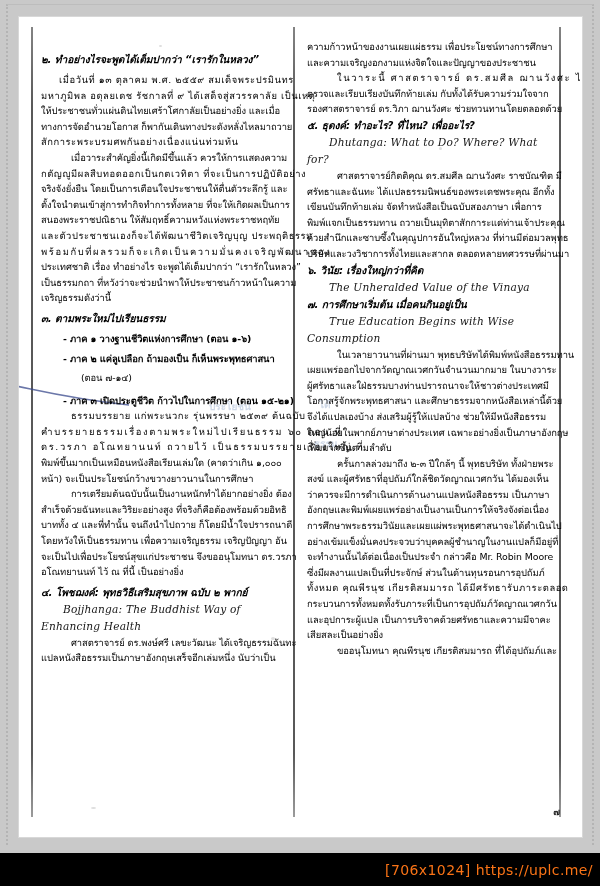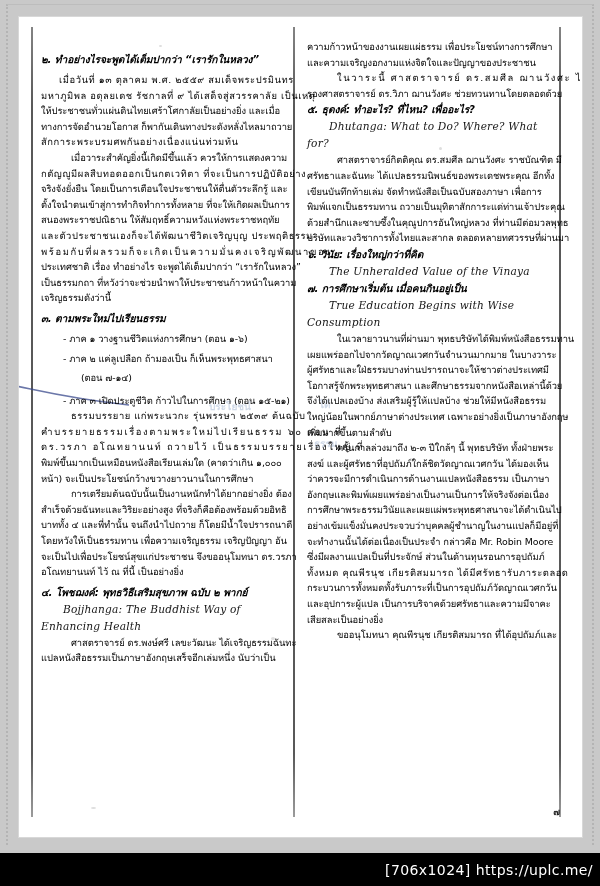--- a/index.html
+++ b/index.html
@@ -103,21 +103,21 @@
   .eng {
     font-family: "DejaVu Serif", serif;
     font-style: italic;
     font-size: 10.6px;
     line-height: 17px;
     color: #151515;
     text-indent: 22px;
     letter-spacing: .2px;
   }
 
-  .bullet { text-indent: 22px; font-weight: normal; }
+  .bullet { text-indent: 22px; font-weight: bold; }
   .bullet2 { text-indent: 40px; }
 
   .gap4 { height: 4px; }
   .gap7 { height: 7px; }
 
   
   #pen-artifact {
     position: absolute;
     left: -8px; top: 366px;
     width: 120px; height: 26px;
@@ -154,21 +154,21 @@
     width: 600px; height: 33px;
     background: #000;
     display: flex;
     align-items: center;
     justify-content: flex-end;
     padding-right: 7px;
   }
   #watermark span {
     font-family: "DejaVu Sans", sans-serif;
     font-size: 14px;
-    color: #ffffff;
+    color: #f97316;
     letter-spacing: .4px;
   }
   #wm-dims { margin-right: 5px; }
   #wm-url  { font-family: "DejaVu Sans Mono", monospace; font-size: 12.5px; }
 </style>
 </head>
 <body>
 
 <div id="screen">
 
@@ -262,20 +262,21 @@
 
     <div class="column" id="col-right">
 
       <div>
         <span class="ln">ความก้าวหน้าของงานเผยแผ่ธรรม   เพื่อประโยชน์ทางการศึกษา</span>
         <span class="ln">และความเจริญงอกงามแห่งจิตใจและปัญญาของประชาชน</span>
       </div>
 
       <div>
         <span class="ln ind2 just2">ในวาระนี้ ศาสตราจารย์ ดร.สมศีล ฌานวังศะ ได้ช่วย</span>
+        <span class="ln">ตรวจและเรียบเรียงบันทึกท้ายเล่ม  กับทั้งได้รับความร่วมใจจาก</span>
         <span class="ln">รองศาสตราจารย์ ดร.วิภา ฌานวังศะ ช่วยทวนทานโดยตลอดด้วย</span>
       </div>
 
       <div class="ln head">๕. ธุดงค์: ทำอะไร? ที่ไหน? เพื่ออะไร?</div>
       <div class="eng">Dhutanga: What to Do? Where? What for?</div>
 
       <div>
         <span class="ln ind2">ศาสตราจารย์กิตติคุณ ดร.สมศีล ฌานวังศะ ราชบัณฑิต มี</span>
         <span class="ln">ศรัทธาและฉันทะ ได้แปลธรรมนิพนธ์ของพระเดชพระคุณ อีกทั้ง</span>
         <span class="ln">เขียนบันทึกท้ายเล่ม  จัดทำหนังสือเป็นฉบับสองภาษา  เพื่อการ</span>

